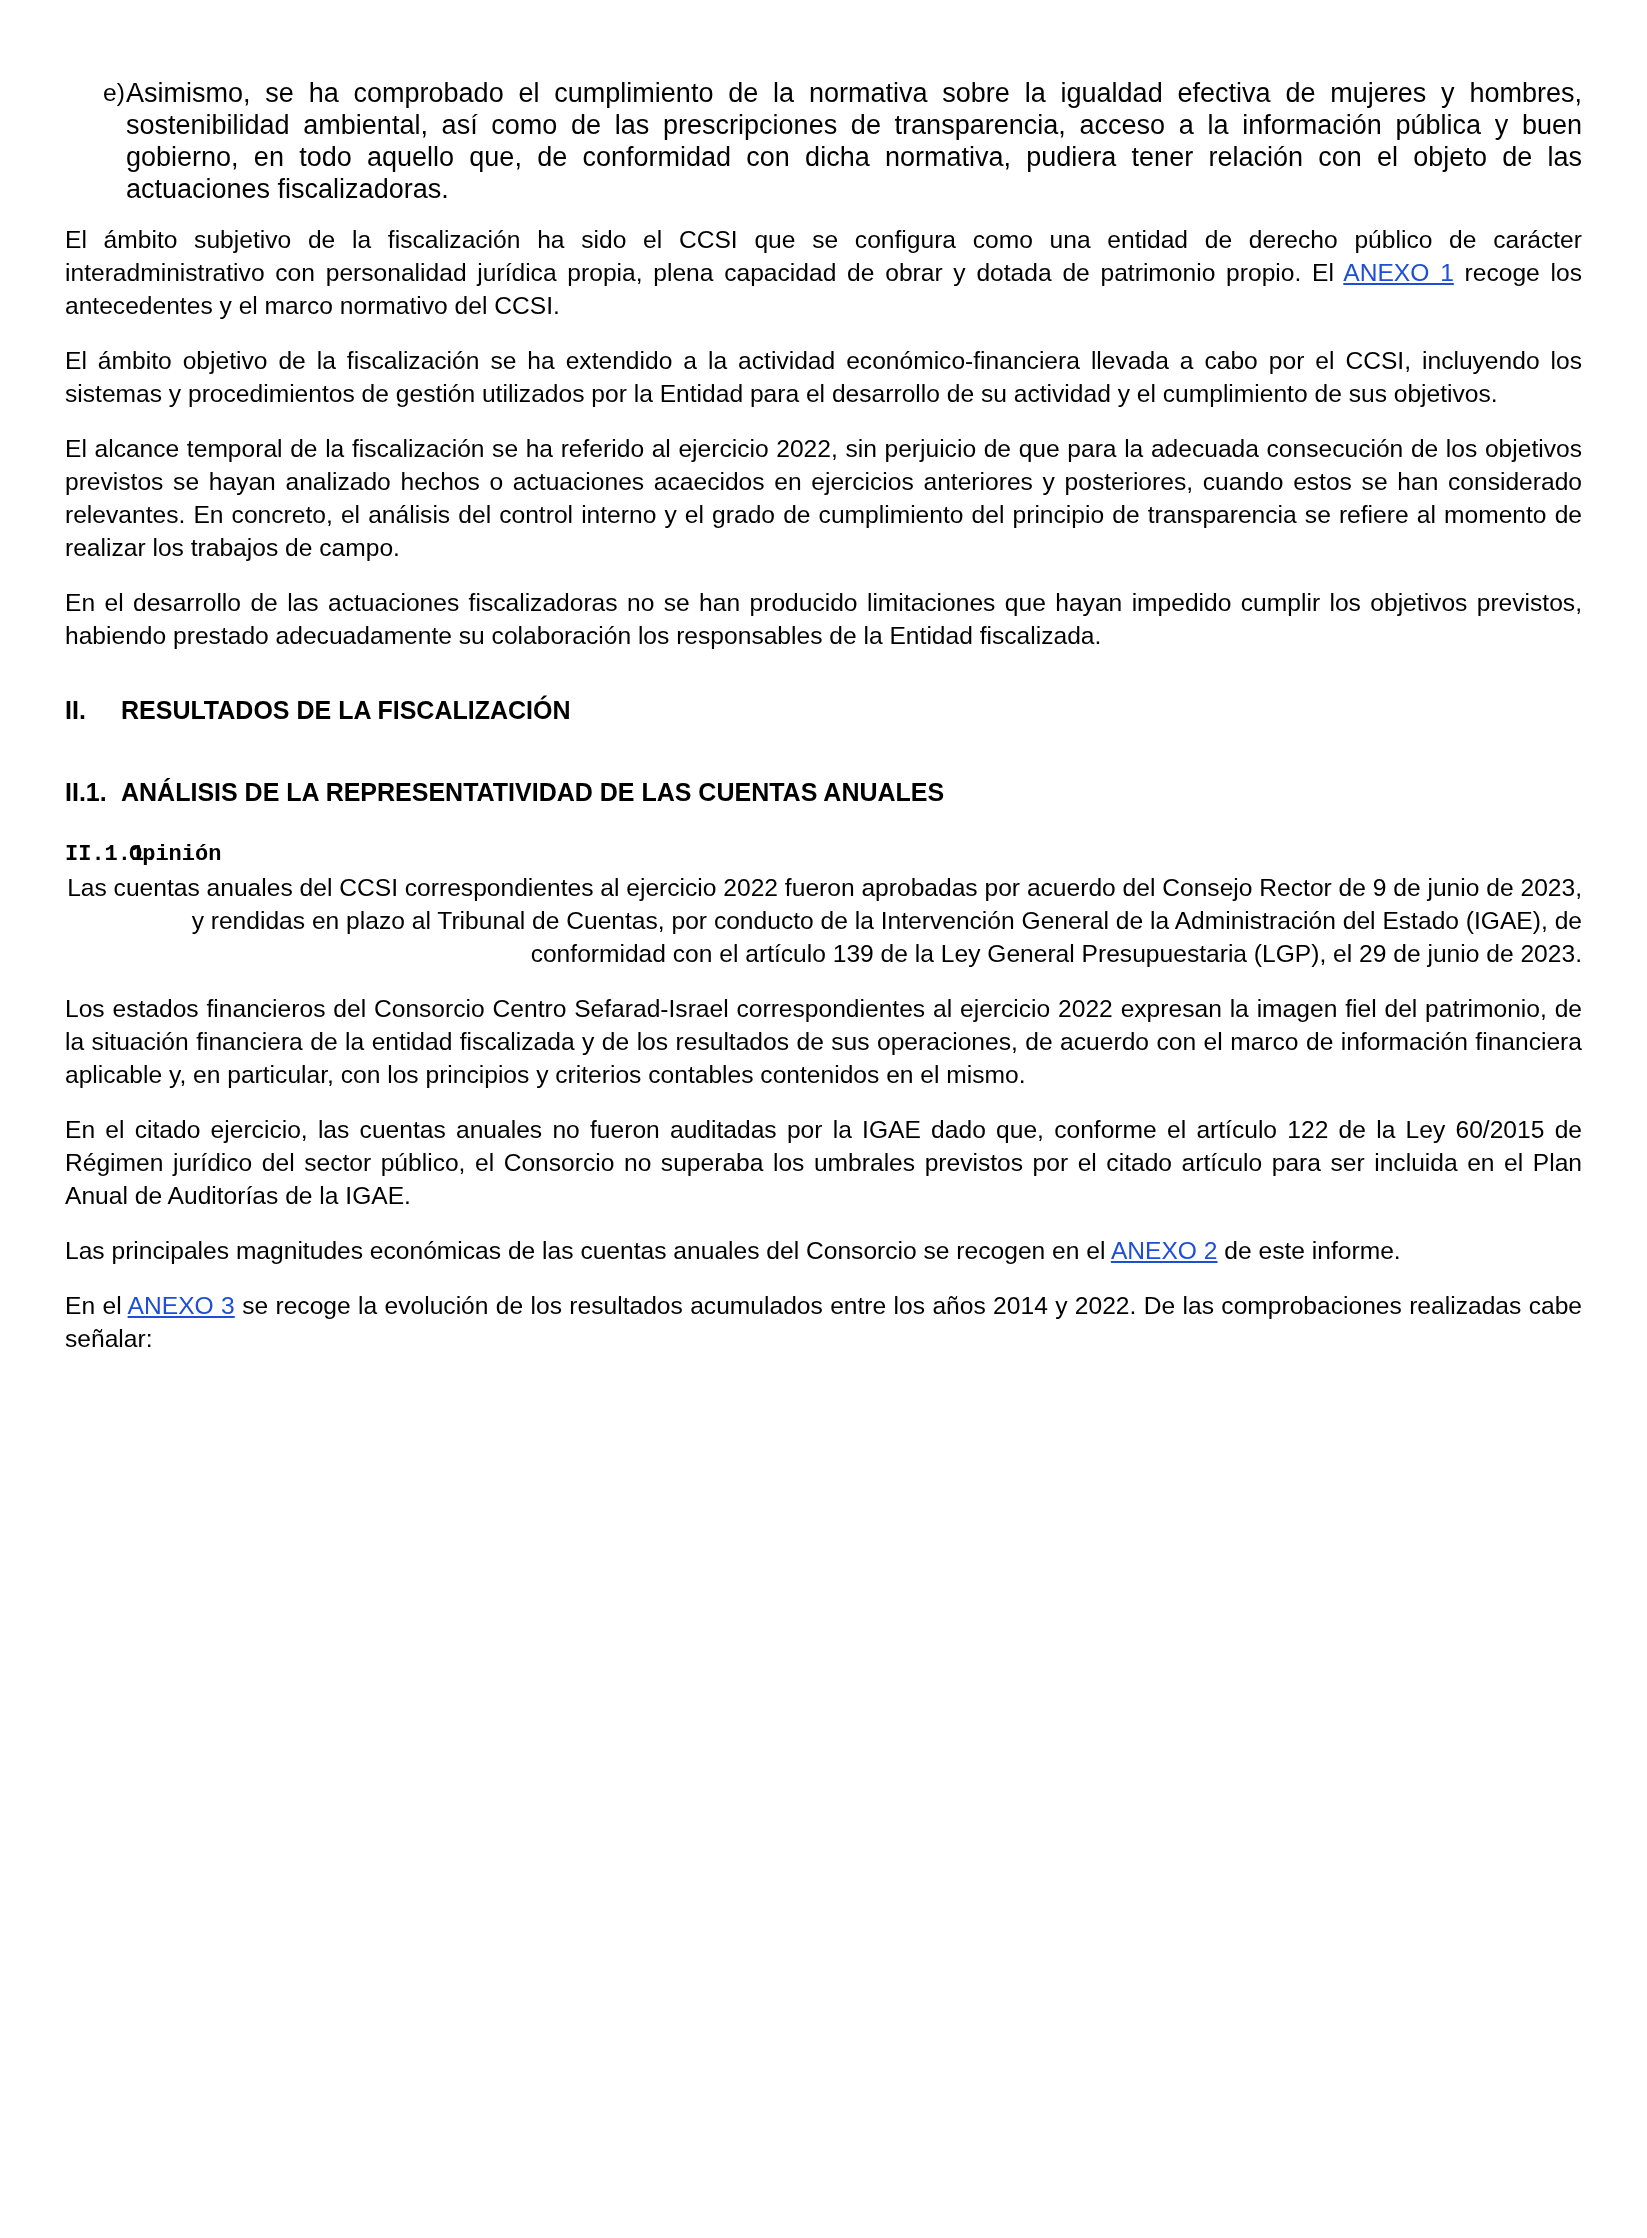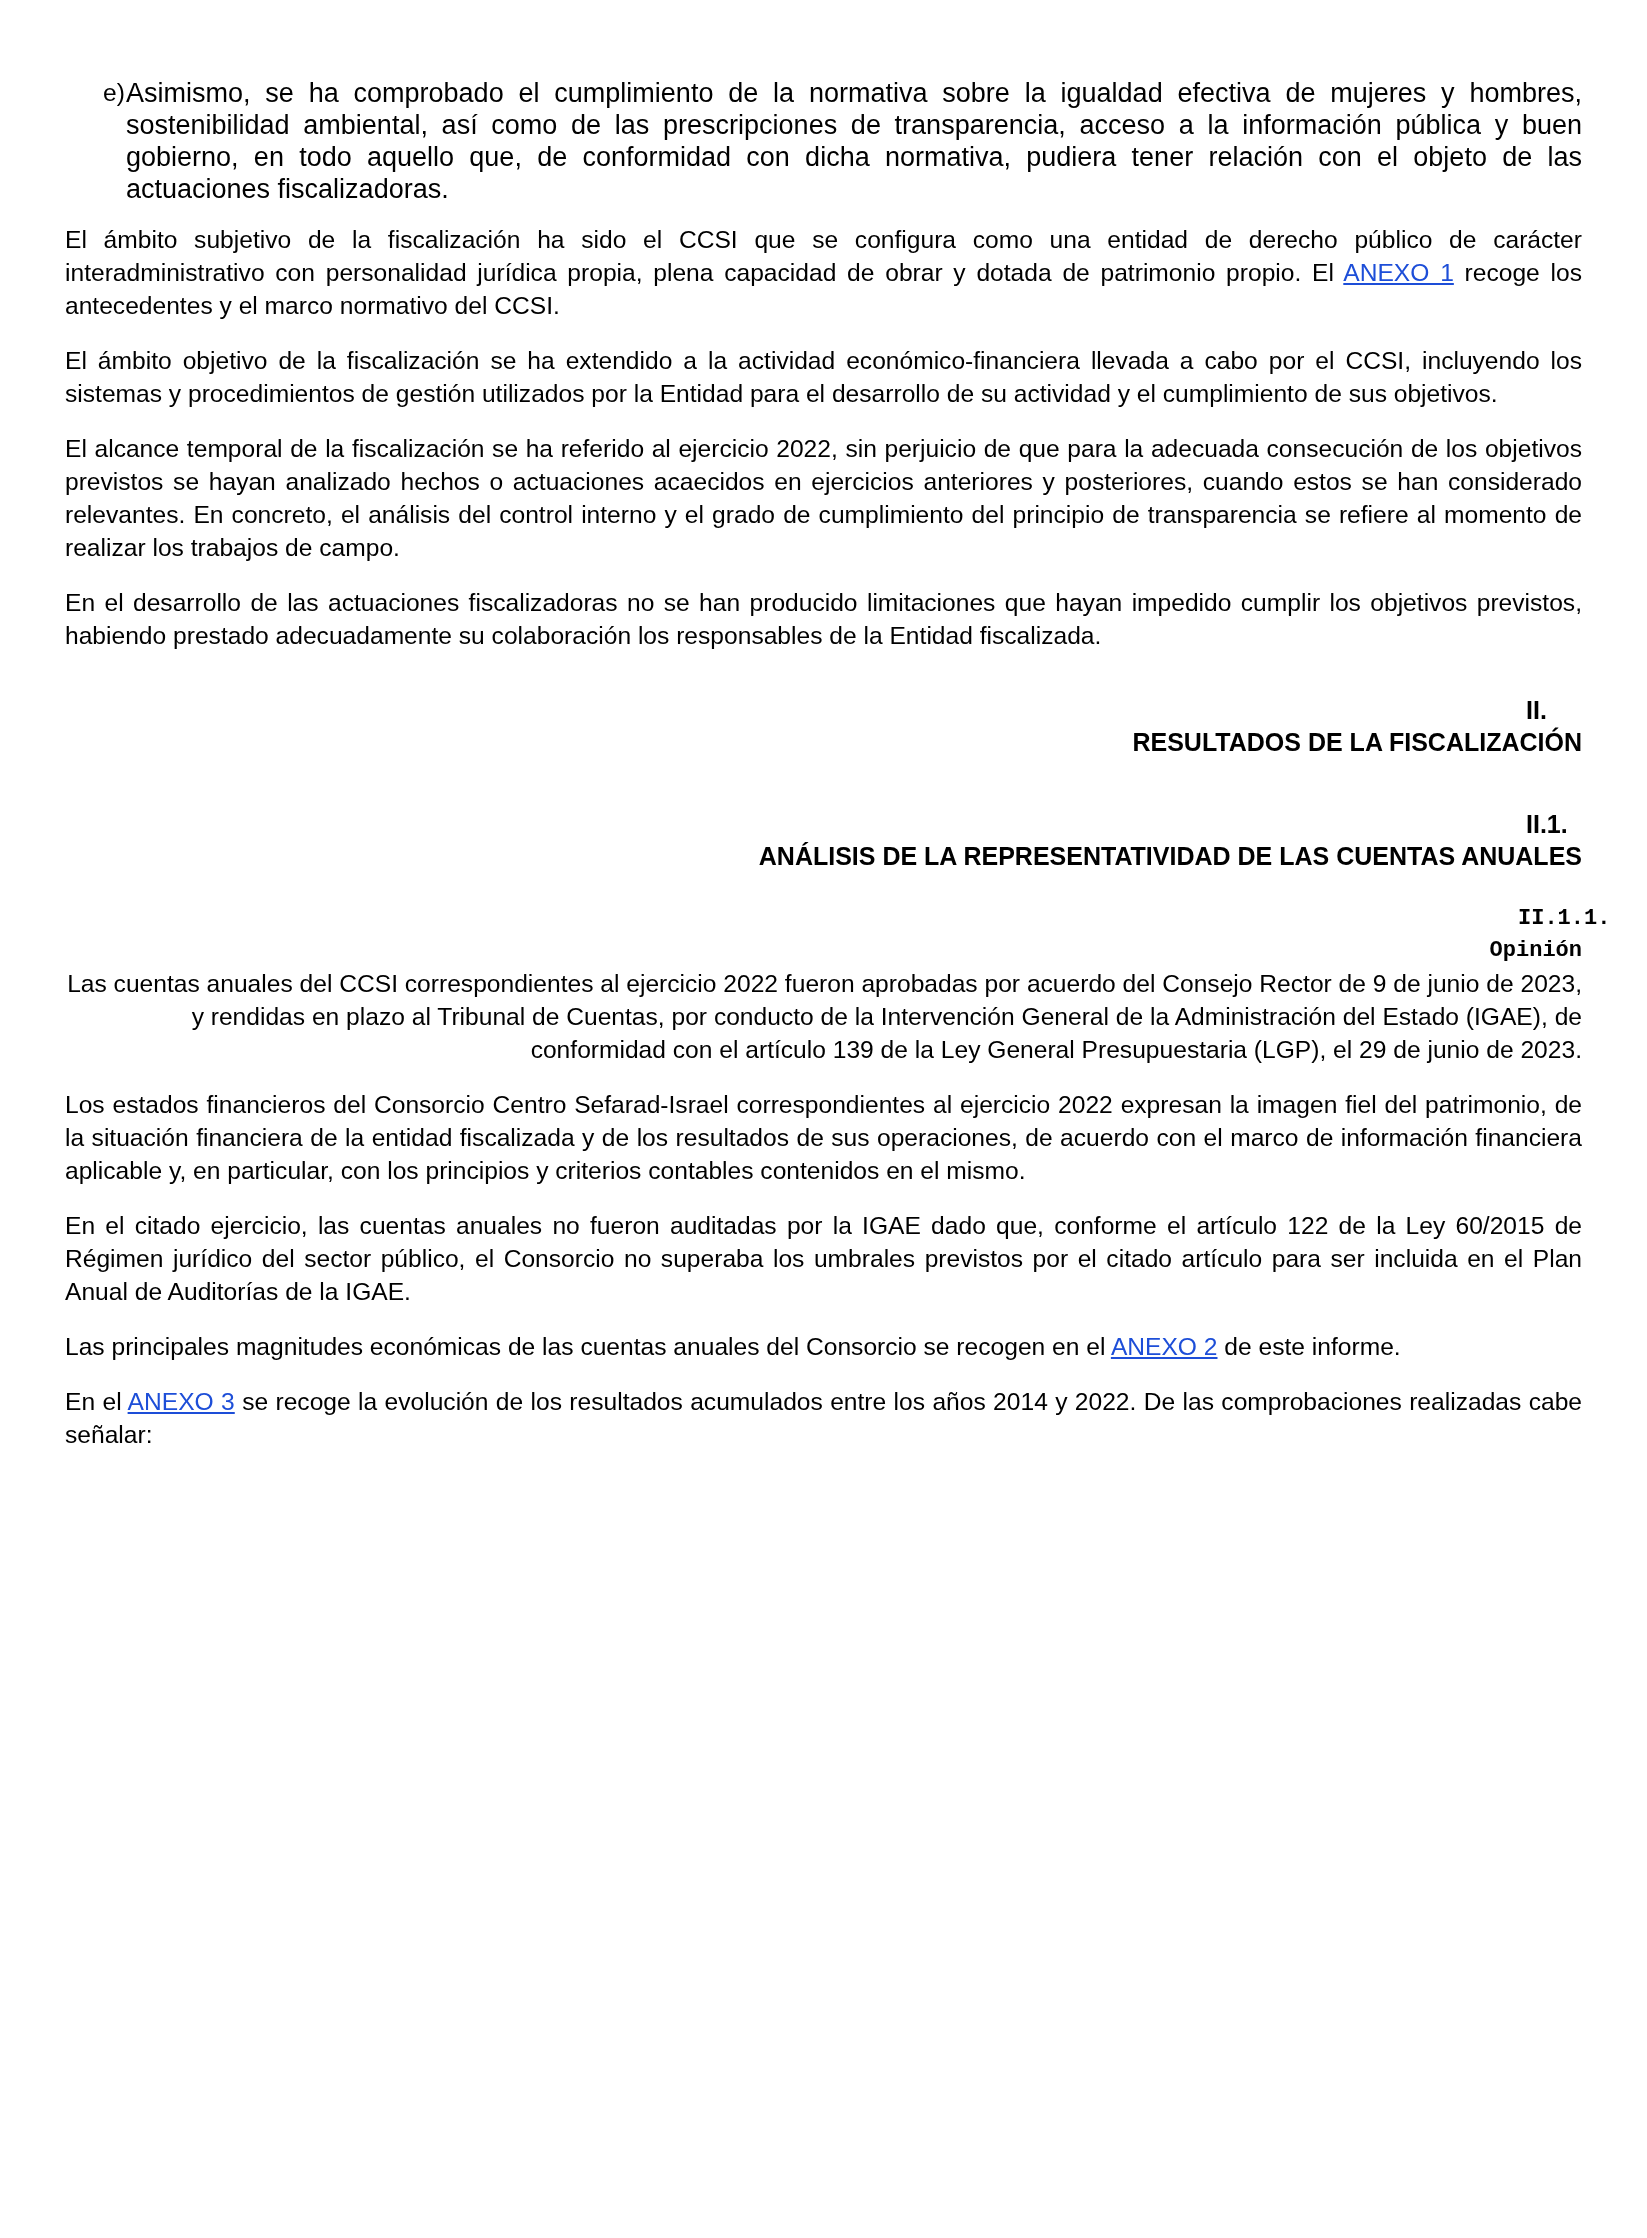--- a/index.html
+++ b/index.html
@@ -62,22 +62,21 @@
     text-align: right;
   }
 
   
   h2.h-level1,
   h3.h-level2,
   h4.h-level3 {
     font-weight: bold;
     margin: 0;
     display: flex;
-    align-items: flex-end;
-    flex-direction: column;
+    align-items: center;
   }
   h2.h-level1 {
     font-size: 25px;
     line-height: 32px;
     margin: 42px 0 0 0;
   }
   h3.h-level2 {
     font-size: 25px;
     line-height: 32px;
     margin: 50px 0 0 0;

